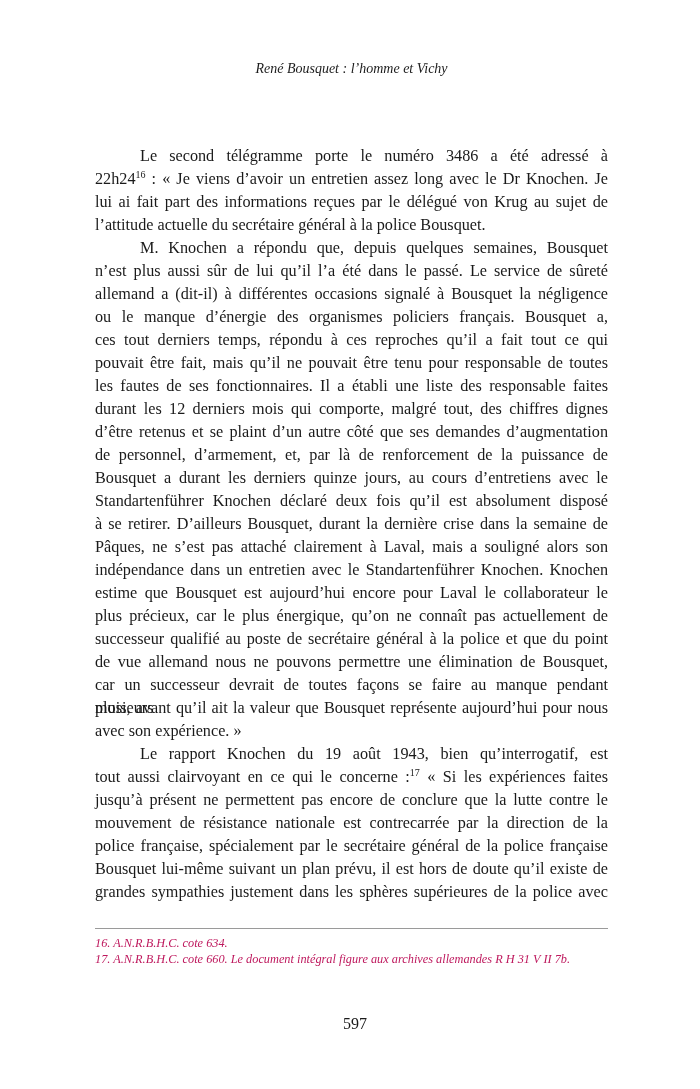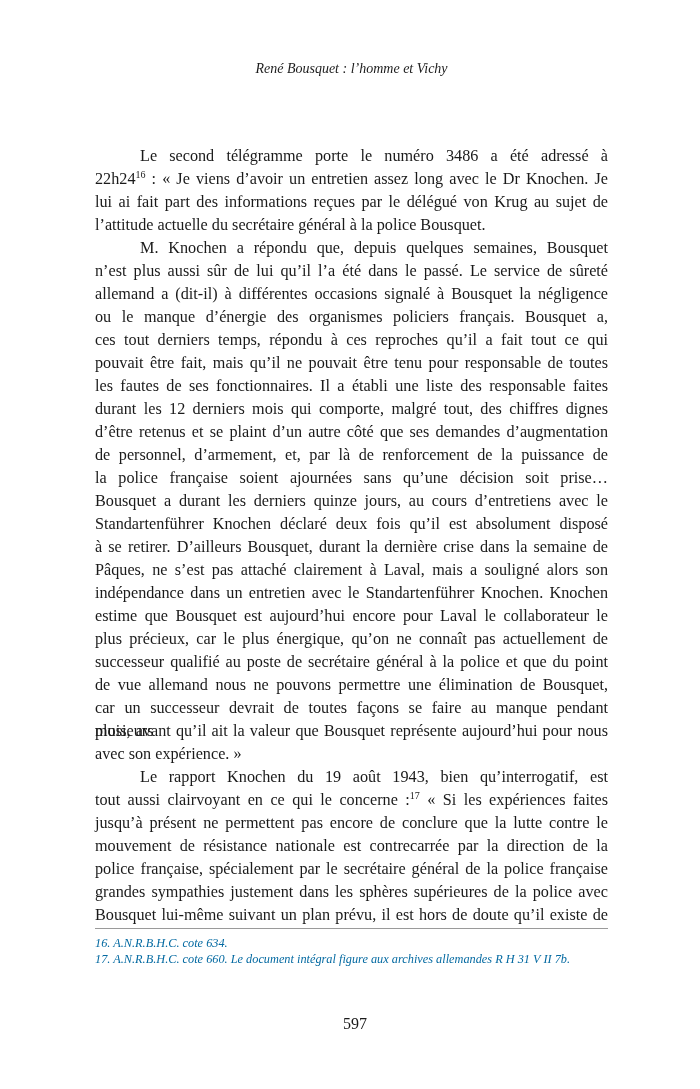--- a/index.html
+++ b/index.html
@@ -13,21 +13,21 @@
           text-align: justify; text-align-last: justify; white-space: nowrap;
           overflow: visible; word-spacing: 0px; }
   .line.last { text-align-last: left; }
   .line.indent { padding-left: 45px; }
   .line .just { display: block; text-align: justify; text-align-last: justify; white-space: normal; }
   .line.last .just { text-align-last: left; }
   sup { font-size: 10px; line-height: 0; vertical-align: 6px; }
   .separator { position: absolute; left: 95px; top: 928px; width: 513px; height: 0;
                border-top: 1.5px solid #9a9a9a; }
   .footnotes { position: absolute; left: 95px; top: 935px; width: 540px;
-               font-style: italic; font-size: 12.3px; line-height: 16px; color: #0369a1; }
+               font-style: italic; font-size: 12.3px; line-height: 16px; color: #be185d; }
   .footnote { display: block; white-space: nowrap; }
   .page-number { position: absolute; top: 1014px; left: 0; width: 710px; text-align: center;
                  font-size: 16px; line-height: 20px; color: #1a1a1a; }
 </style>
 </head>
 <body>
 
 <div class="page">
   <div class="running-head">René Bousquet : l’homme et Vichy</div>
 
@@ -68,23 +68,20 @@
       <div class="line">
         <span class="just">durant les 12 derniers mois qui comporte, malgré tout, des chiffres dignes</span>
       </div>
       <div class="line">
         <span class="just">d’être retenus et se plaint d’un autre côté que ses demandes d’augmentation</span>
       </div>
       <div class="line">
         <span class="just">de personnel, d’armement, et, par là de renforcement de la puissance de</span>
       </div>
       <div class="line">
-        <span class="just">la police française soient ajournées sans qu’une décision soit prise…</span>
-      </div>
-      <div class="line">
         <span class="just">Bousquet a durant les derniers quinze jours, au cours d’entretiens avec le</span>
       </div>
       <div class="line">
         <span class="just">Standartenführer Knochen déclaré deux fois qu’il est absolument disposé</span>
       </div>
       <div class="line">
         <span class="just">à se retirer. D’ailleurs Bousquet, durant la dernière crise dans la semaine de</span>
       </div>
       <div class="line">
         <span class="just">Pâques, ne s’est pas attaché clairement à Laval, mais a souligné alors son</span>
@@ -122,24 +119,24 @@
       <div class="line">
         <span class="just">jusqu’à présent ne permettent pas encore de conclure que la lutte contre le</span>
       </div>
       <div class="line">
         <span class="just">mouvement de résistance nationale est contrecarrée par la direction de la</span>
       </div>
       <div class="line">
         <span class="just">police française, spécialement par le secrétaire général de la police française</span>
       </div>
       <div class="line">
-        <span class="just">grandes sympathies justement dans les sphères supérieures de la police avec</span>
+        <span class="just">Bousquet lui-même suivant un plan prévu, il est hors de doute qu’il existe de</span>
       </div>
       <div class="line">
-        <span class="just">Bousquet lui-même suivant un plan prévu, il est hors de doute qu’il existe de</span>
+        <span class="just">grandes sympathies justement dans les sphères supérieures de la police avec</span>
       </div>
     </div>
 
   <div class="separator"></div>
 
   <div class="footnotes" id="footnotes">
     <span class="footnote">
       <span>16.</span>
       <span>A.N.R.B.H.C.  cote 634.</span>
     </span>

